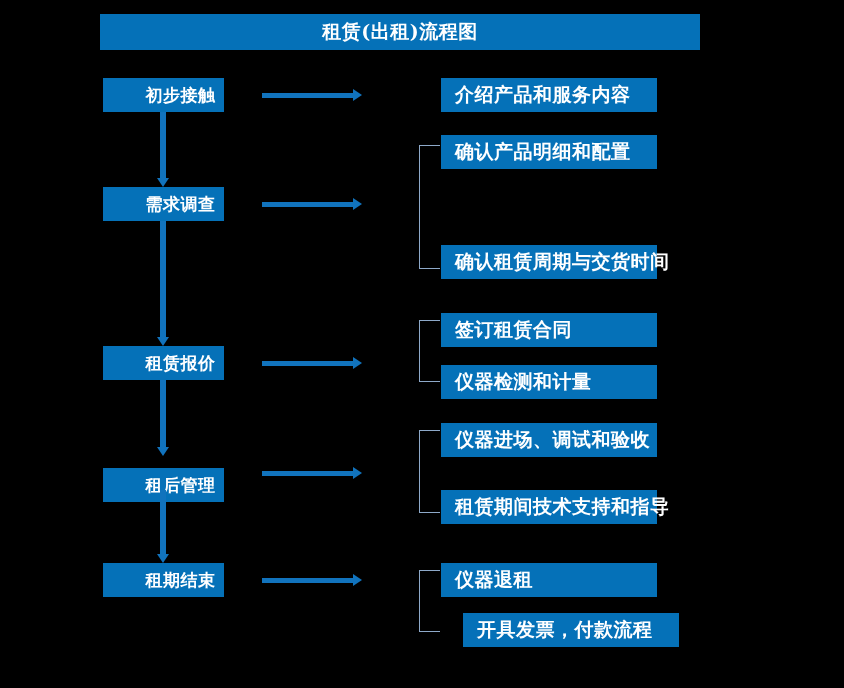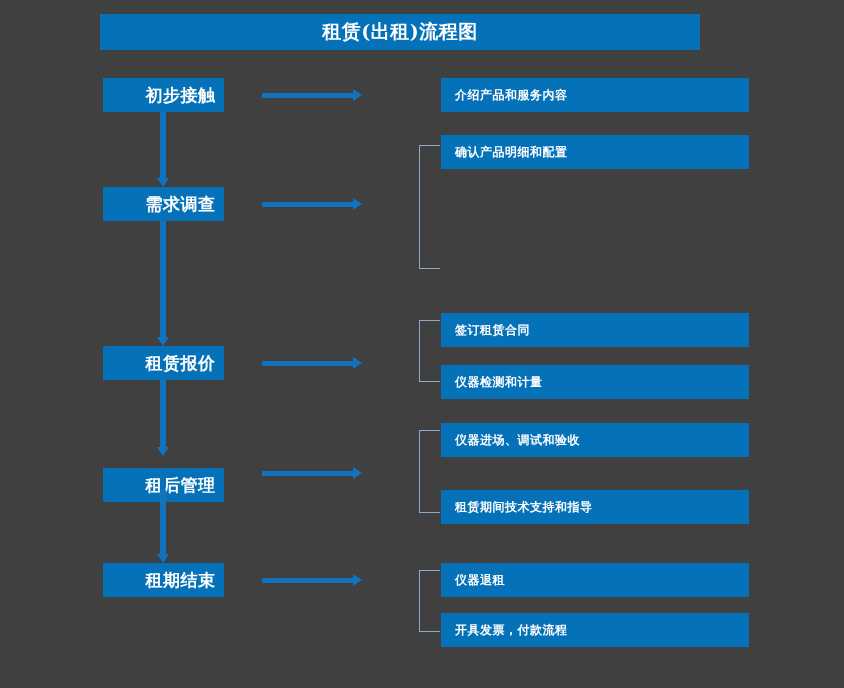--- a/index.html
+++ b/index.html
@@ -7,21 +7,21 @@
     padding: 0;
     background: #ffffff;
   }
   body {
     font-family: "DejaVu Serif", "Liberation Serif", serif;
   }
   #canvas {
     position: relative;
     width: 844px;
     height: 688px;
-    background: #404040;
+    background: #000000;
     overflow: hidden;
   }
   .box {
     position: absolute;
     background: #0571b8;
     color: #ffffff;
     font-weight: bold;
     display: flex;
     align-items: center;
     box-sizing: border-box;
@@ -39,25 +39,25 @@
   .stage-box {
     left: 103px;
     width: 121px;
     height: 34px;
     justify-content: center;
     font-size: 17px;
     padding-left: 34px;
   }
   .detail-box {
     left: 441px;
-    width: 308px;
+    width: 216px;
     height: 34px;
     justify-content: flex-start;
     padding-left: 14px;
-    font-size: 12px;
+    font-size: 19px;
   }
   
   .v-arrow {
     position: absolute;
     left: 157px;
     width: 12px;
   }
   .v-arrow .shaft {
     position: absolute;
     left: 3px;
@@ -161,20 +161,21 @@
     <div class="head"></div>
   </div>
 
   <div class="bracket" style="top:145px; height:124px;"></div>
   <div class="bracket" style="top:320px; height:62px;"></div>
   <div class="bracket" style="top:430px; height:83px;"></div>
   <div class="bracket" style="top:570px; height:62px;"></div>
 
   <div class="box detail-box" style="top:78px;">介绍产品和服务内容</div>
   <div class="box detail-box" style="top:135px;text-align:center;">确认产品明细和配置</div>
+  <div class="box detail-box" style="top:245px;">确认租赁周期与交货时间</div>
   <div class="box detail-box" style="top:313px;">签订租赁合同</div>
   <div class="box detail-box" style="top:365px;">仪器检测和计量</div>
   <div class="box detail-box" style="top:423px;">仪器进场、调试和验收</div>
   <div class="box detail-box" style="top:563px;">仪器退租</div>
   <div class="box detail-box" style="top:490px;">租赁期间技术支持和指导</div>
-  <div class="box detail-box" style="top:613px;">开具发票，付款流程</div>
+  <div class="box detail-box" style="top:613px;margin-left:22px;">开具发票，付款流程</div>
 
 </div>
 
 </body></html>

